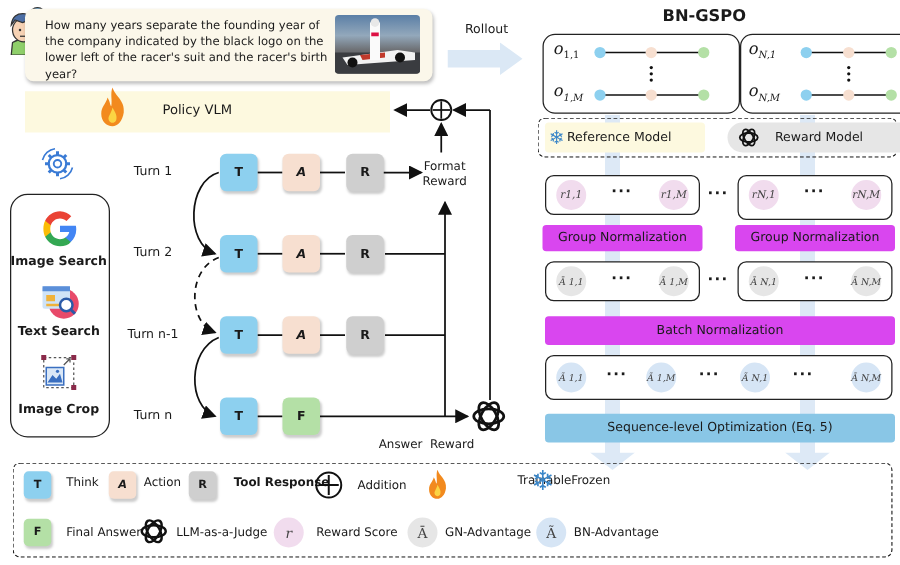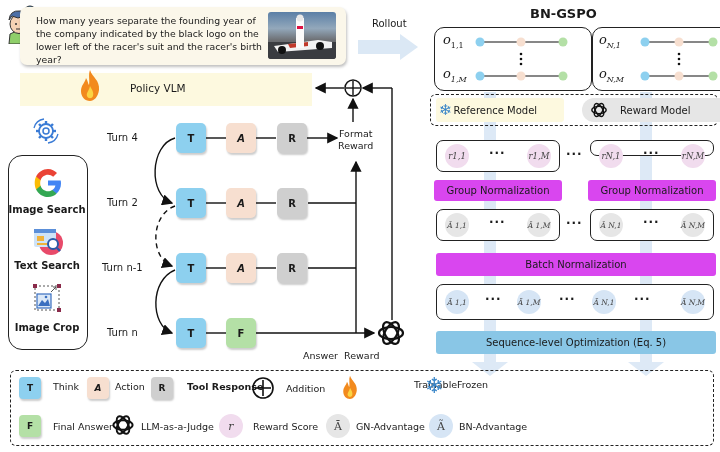--- a/index.html
+++ b/index.html
@@ -114,21 +114,21 @@
     <path d="M175 206 C150 215 150 258 172 266" stroke-dasharray="5 4" marker-end="url(#ah)"></path>
     <path d="M175 270 C150 280 150 325 172 333" marker-end="url(#ah)"></path>
   </g>
 
   <circle cx="353" cy="88" r="8" fill="#fff" stroke="#111" stroke-width="1.5"></circle>
   <line x1="346" y1="88" x2="360" y2="88" stroke="#111" stroke-width="1.4"></line>
   <line x1="353" y1="81" x2="353" y2="95" stroke="#111" stroke-width="1.4"></line>
 </svg>
 <div class="abs" style="left:345px;top:80px;width:16px;height:16px;"></div>
 
-<div class="abs turn-label" style="left:107px;top:132px;">Turn 4</div>
+<div class="abs turn-label" style="left:107px;top:132px;">Turn 1</div>
 <div class="abs turn-label" style="left:107px;top:197px;">Turn 2</div>
 <div class="abs turn-label" style="left:102px;top:262px;">Turn n-1</div>
 <div class="abs turn-label" style="left:107px;top:327px;">Turn n</div>
 
 <div class="abs box T" style="left:176px;top:123px;">T</div>
 <div class="abs box A" style="left:226px;top:123px;">A</div>
 <div class="abs box R" style="left:277px;top:123px;">R</div>
 
 <div class="abs box T" style="left:176px;top:188px;">T</div>
 <div class="abs box A" style="left:226px;top:188px;">A</div>
@@ -280,21 +280,21 @@
   </svg>
   <span>Reward Model</span>
 </div>
 
 <div class="abs rowbox" style="left:436px;top:140px;width:124px;height:32px;">
   <div class="abs circ pink" style="left:8px;top:3px;">r1,1</div>
   <div class="abs dots" style="left:52px;top:5px;">···</div>
   <div class="abs circ pink" style="left:90px;top:3px;">r1,M</div>
 </div>
 <div class="abs dots" style="left:566px;top:147px;">···</div>
-<div class="abs rowbox" style="left:590px;top:140px;width:124px;height:16px;">
+<div class="abs rowbox" style="left:590px;top:140px;width:124px;height:36px;">
   <div class="abs circ pink" style="left:8px;top:3px;">rN,1</div>
   <div class="abs dots" style="left:52px;top:5px;">···</div>
   <div class="abs circ pink" style="left:90px;top:3px;">rN,M</div>
 </div>
 
 <div class="abs gn" style="left:434px;top:180px;width:128px;height:21px;">Group Normalization</div>
 <div class="abs gn" style="left:588px;top:180px;width:128px;height:21px;">Group Normalization</div>
 
 <div class="abs rowbox" style="left:436px;top:209px;width:124px;height:32px;">
   <div class="abs circ grey" style="left:8px;top:3px;font-size:7.5px;">Ā 1,1</div>

